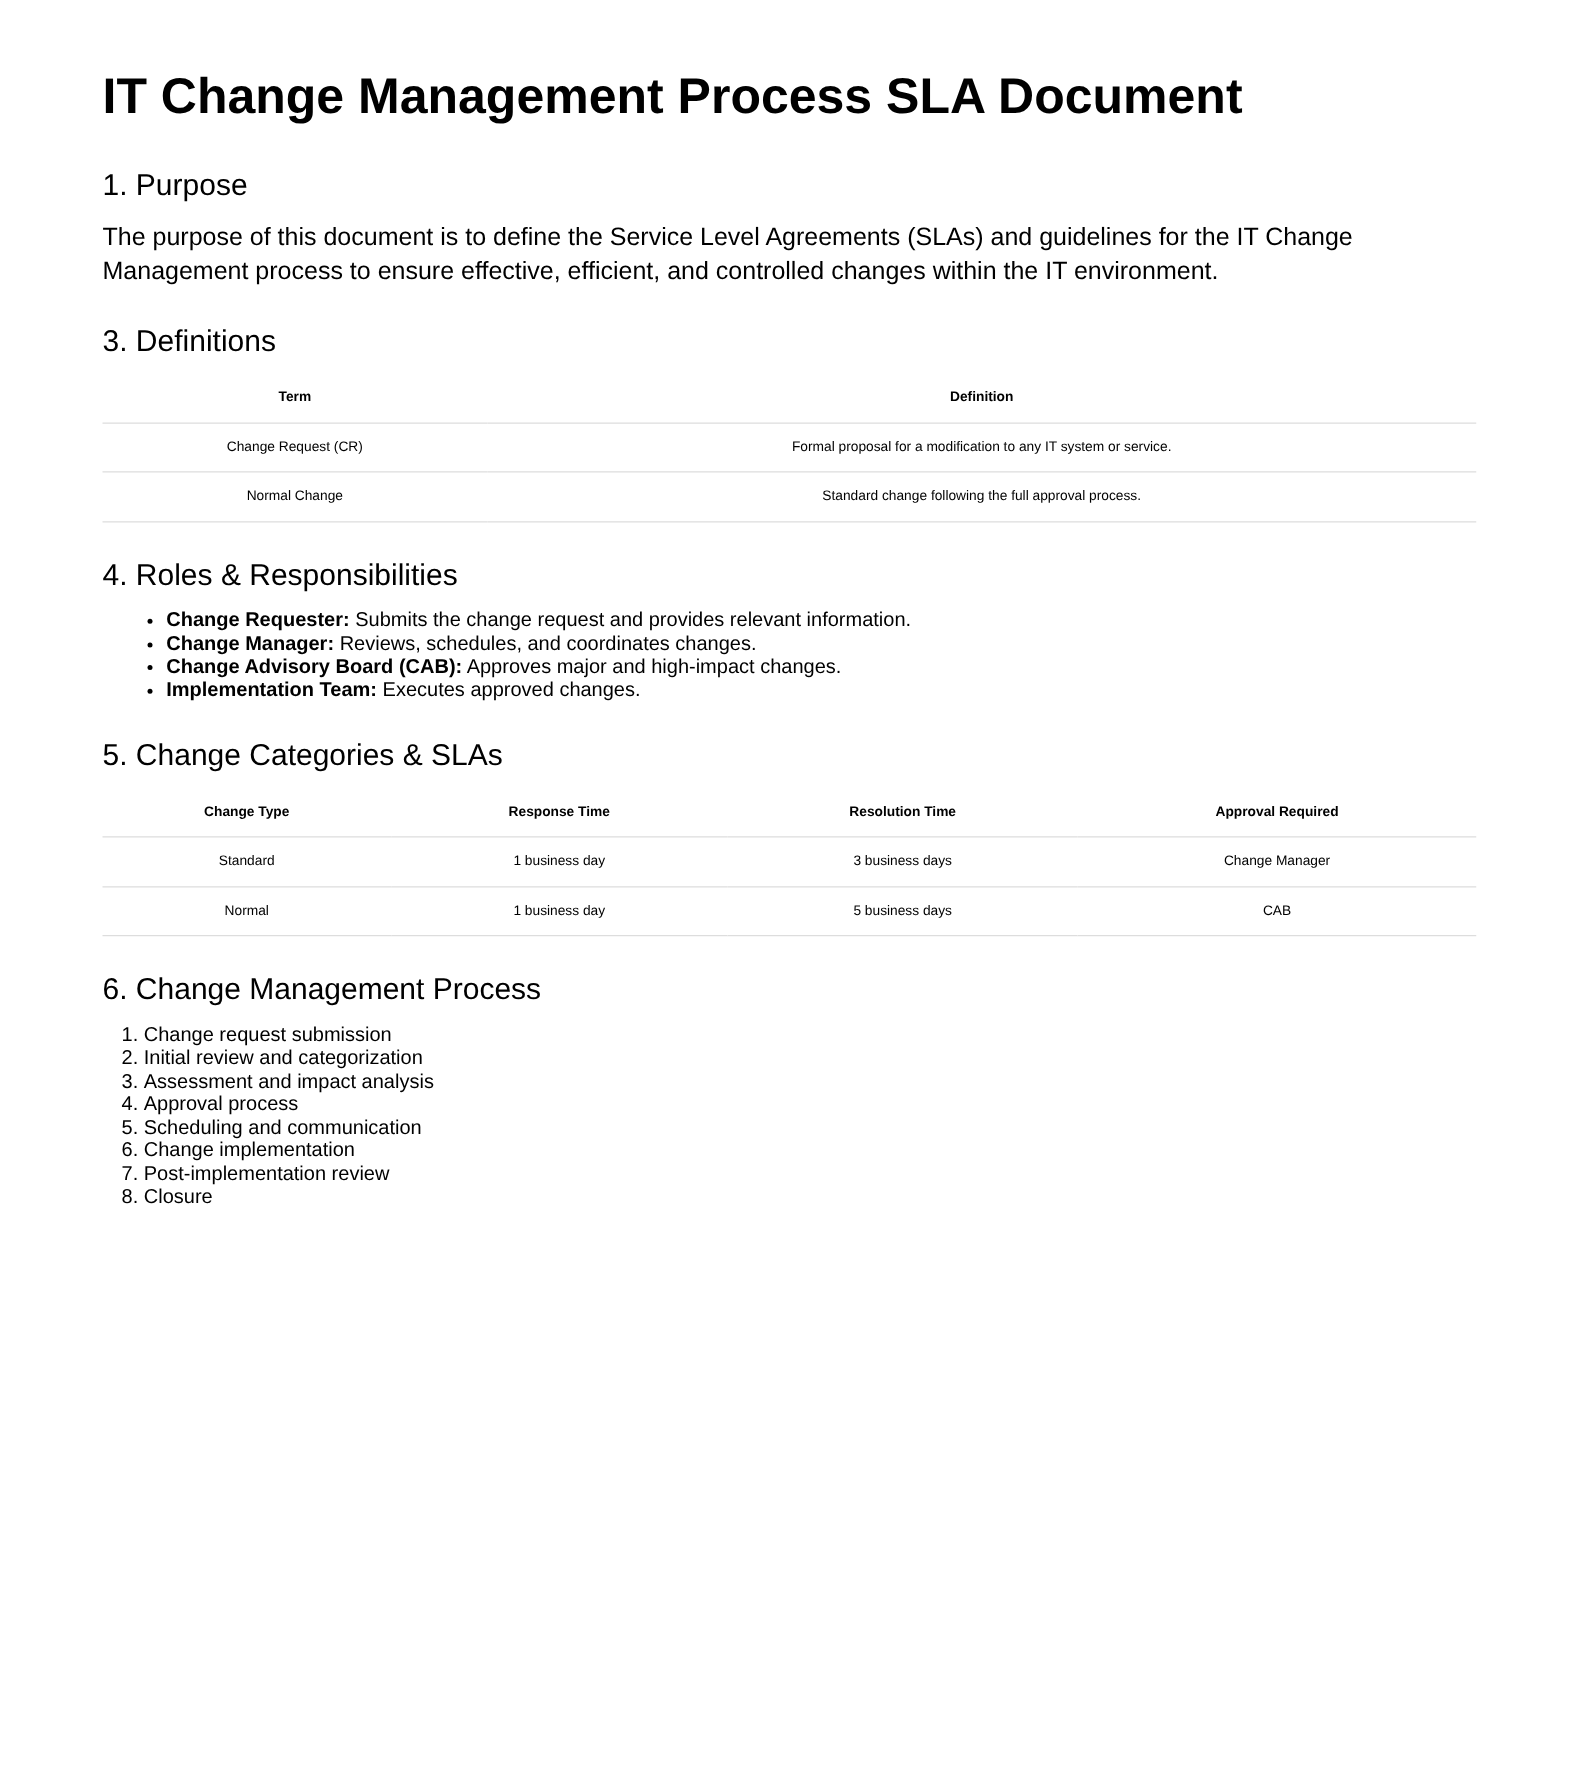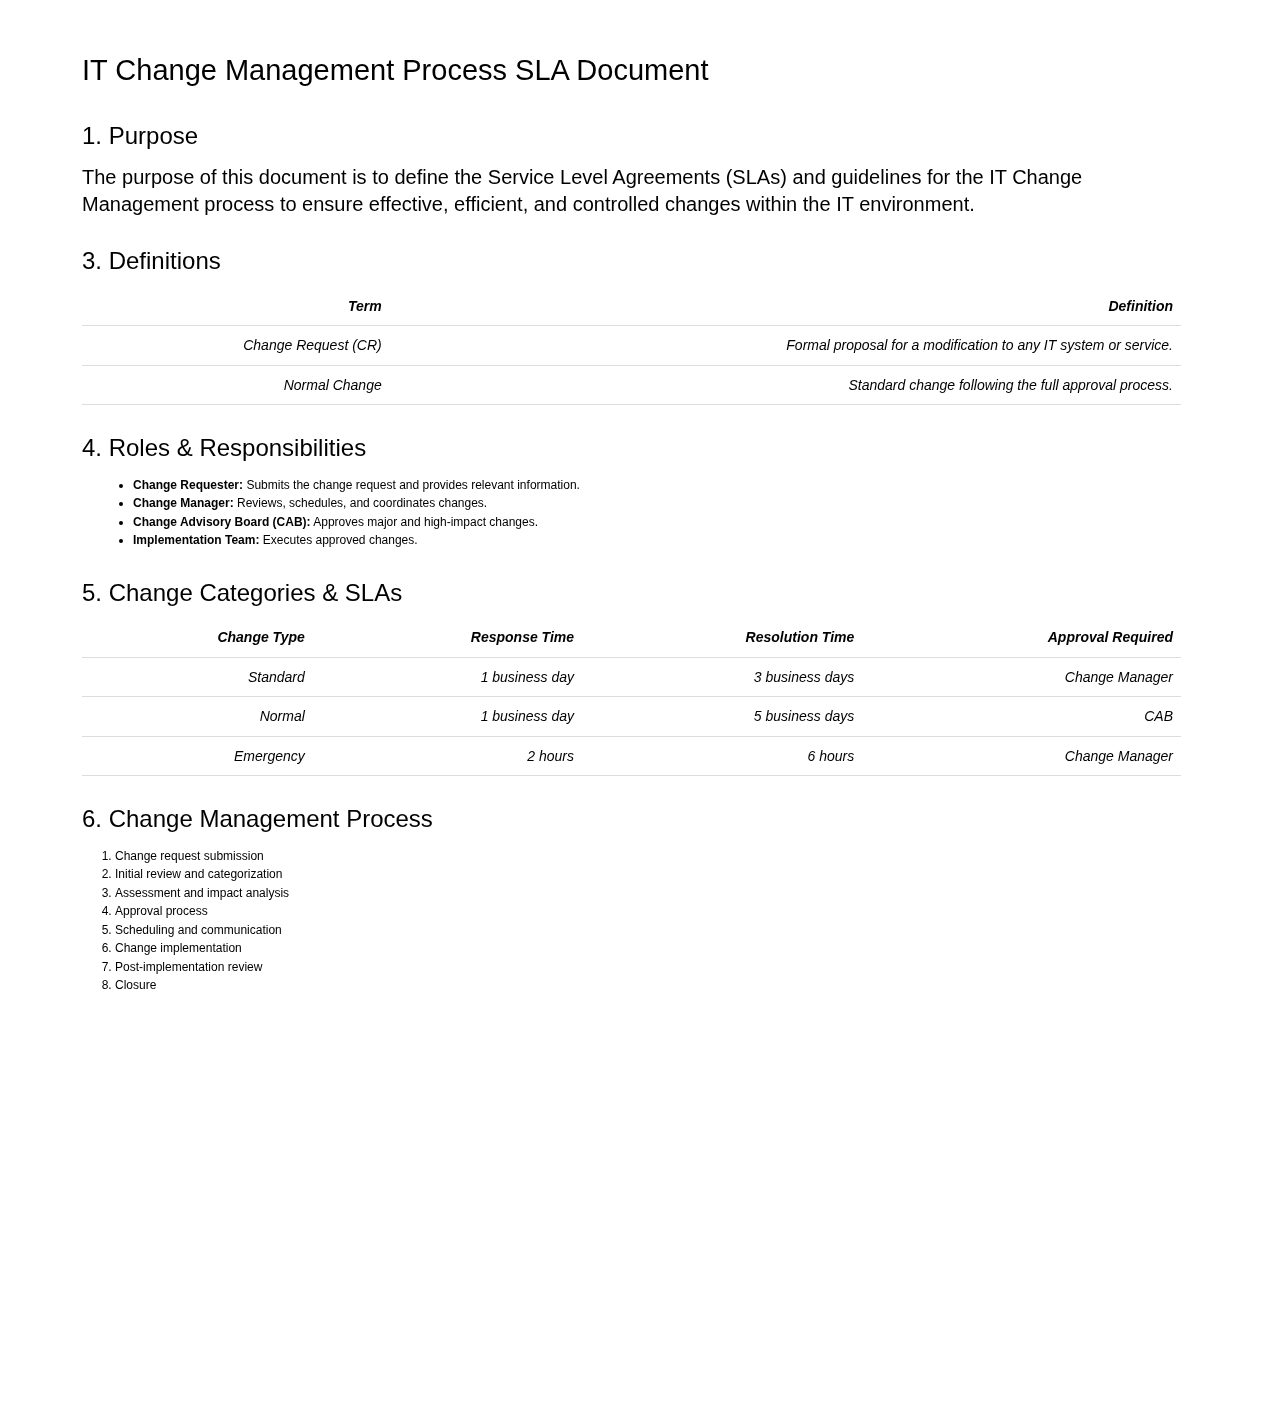--- a/index.html
+++ b/index.html
@@ -10,23 +10,23 @@
     font-family: "Liberation Sans", sans-serif;
     color: #000000;
   }
   .clip {
     box-sizing: border-box;
     height: 1303px;
     overflow: hidden;
     padding: 54px 82px 0 82px;
   }
   h1 {
-    font-size: 29px;
+    font-size: 40px;
     line-height: 1.15;
-    font-weight: normal;
+    font-weight: bold;
     margin: 0 0 35px 0;
   }
   h2 {
     font-size: 24px;
     line-height: 1.15;
     font-weight: normal;
     margin: 29px 0 0 0;
   }
   p {
     font-size: 20px;
@@ -35,37 +35,36 @@
   }
   ul.roles-list {
     margin: 14px 0 0 0;
     padding-left: 51px;
   }
   ol.steps-list {
     margin: 14px 0 0 0;
     padding-left: 33px;
   }
   li {
-    font-size: 12px;
+    font-size: 16px;
     line-height: 18.5px;
   }
   li b { font-weight: bold; }
   table {
     border-collapse: collapse;
     width: 100%;
     margin: 12px 0 0 0;
   }
   th, td {
-    text-align: right;
+    text-align: center;
     vertical-align: top;
     padding: 10px 8px;
     border-bottom: 1px solid #dddddd;
-    font-size: 14px;
+    font-size: 11px;
     line-height: 18.5px;
-    font-style: italic;
   }
   th { font-weight: bold; }
   td { font-weight: normal; }
   table.definitions-table col.c0 { width: 28%; }
   table.definitions-table col.c1 { width: 72%; }
   table.sla-table col.c0 { width: 21%; }
   table.sla-table col.c1 { width: 24.5%; }
   table.sla-table col.c2 { width: 25.5%; }
   table.sla-table col.c3 { width: 29%; }
 </style>
@@ -141,26 +140,20 @@
           <td>1 business day</td>
           <td>3 business days</td>
           <td>Change Manager</td>
         </tr>
         <tr>
           <td>Normal</td>
           <td>1 business day</td>
           <td>5 business days</td>
           <td>CAB</td>
         </tr>
-        <tr>
-          <td>Emergency</td>
-          <td>2 hours</td>
-          <td>6 hours</td>
-          <td>Change Manager</td>
-        </tr>
       </tbody>
     </table>
   </section>
 
   <section>
     <h2>6. Change Management Process</h2>
     <ol class="steps-list">
       <li>Change request submission</li>
       <li>Initial review and categorization</li>
       <li>Assessment and impact analysis</li>

